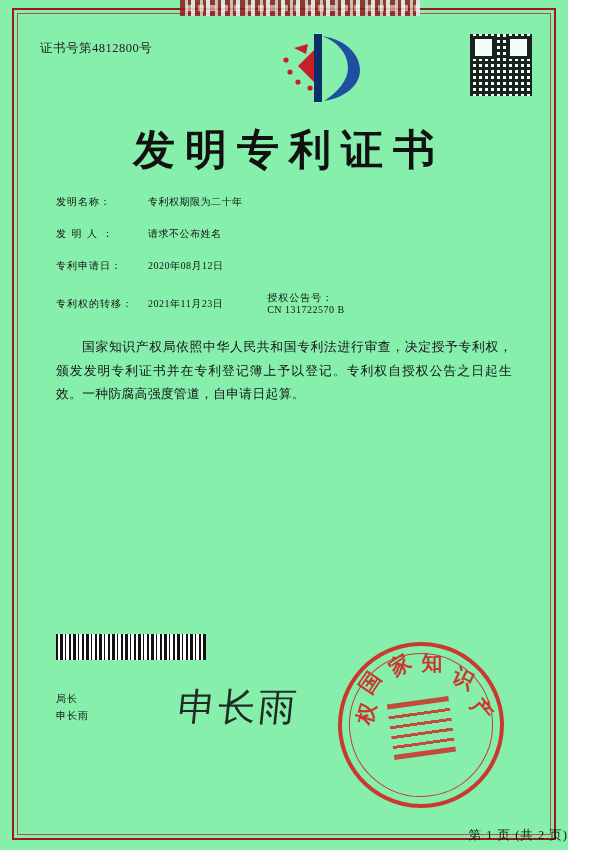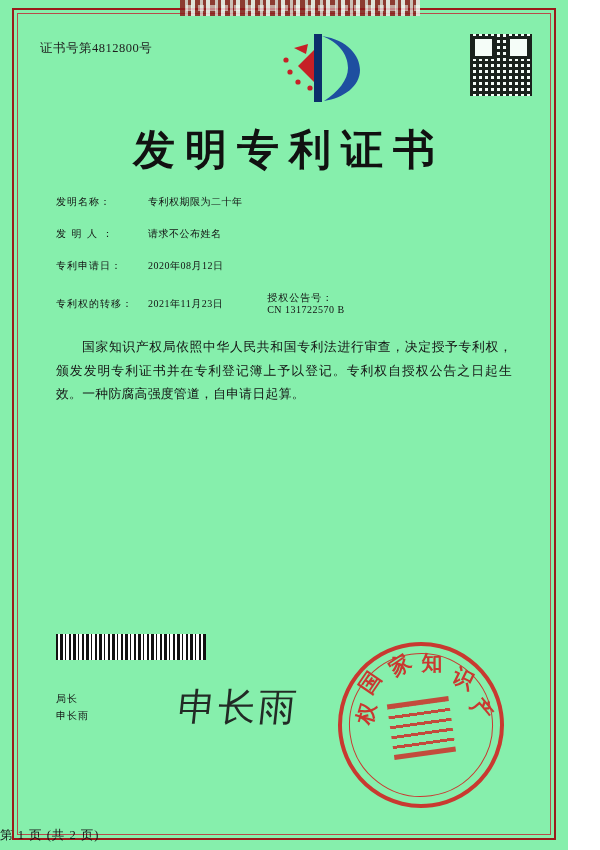--- a/index.html
+++ b/index.html
@@ -255,21 +255,21 @@
   .sc3 { left: 88px;  top: 5px;   transform: rotate(8deg); }
   .sc4 { left: 117px; top: 25px;  transform: rotate(34deg); }
   .sc5 { left: 131px; top: 58px;  transform: rotate(58deg); }
   .sc6 { left: 16px;  top: 46px;  transform: rotate(-66deg); }
 
   .footer {
     position: absolute;
     left: 0;
     right: 0;
     bottom: 6px;
-    text-align: left;
+    text-align: right;
     font-size: 12.5px;
     letter-spacing: 1px;
     color: #151515;
   }
 </style>
 </head>
 <body>
 
 <div class="page">
 

